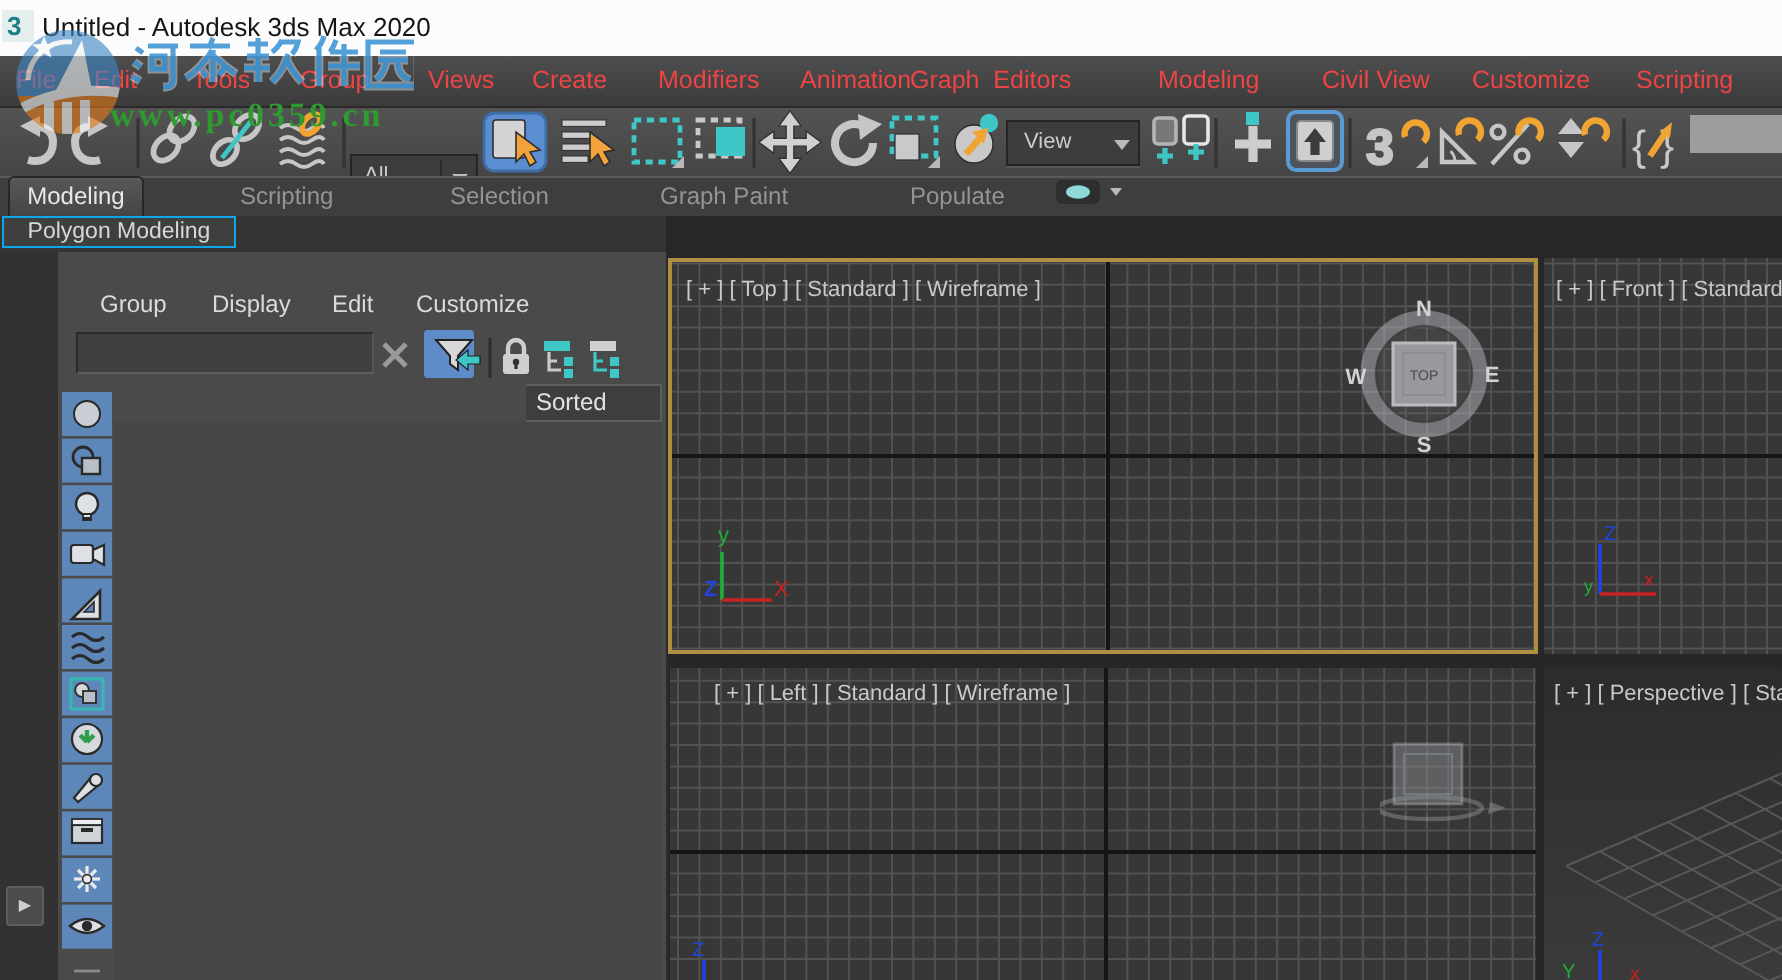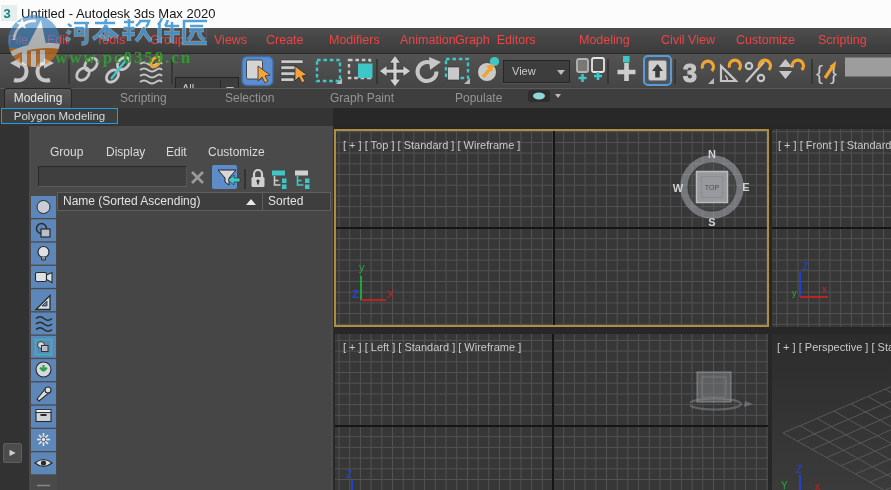--- a/index.html
+++ b/index.html
@@ -381,32 +381,31 @@
       <line x1="0" y1="124.1" x2="433" y2="124.1"></line>
       <line x1="0" y1="134.8" x2="433" y2="134.8"></line>
       <line x1="0" y1="145.5" x2="433" y2="145.5"></line>
     </g>
   </svg>
 <div class="abs" id="vpLeftAxisV"></div>
 <div class="abs" id="vpLeftAxisH"></div>
 <div class="abs" id="vpPersp"></div>
 <div class="vplabel" style="left:343px;top:139px;">[ + ] [ Top ] [ Standard ] [ Wireframe ]</div>
 <div class="vplabel" style="left:778px;top:139px;">[ + ] [ Front ] [ Standard ]</div>
-<div class="vplabel" style="left:343px;top:341px;">[ + ] [ Left ] [ Standard ] [ Wireframe ]</div>
+<div class="vplabel" style="left:357px;top:341px;">[ + ] [ Left ] [ Standard ] [ Wireframe ]</div>
 <div class="vplabel" style="left:777px;top:341px;">[ + ] [ Perspective ] [ Sta</div>
 
 <div class="abs" style="left:331px;top:126px;width:3px;height:364px;background:#2c2c2c;"></div>
 <div class="abs" id="explorer">
   <span class="exmenu" style="left:21px;">Group</span>
   <span class="exmenu" style="left:77px;">Display</span>
   <span class="exmenu" style="left:137px;">Edit</span>
   <span class="exmenu" style="left:179px;">Customize</span>
   <div class="abs" id="exsearch"></div>
   <div class="abs" id="filterbtn"></div>
-  <div class="abs" id="exhdr1">Name (Sorted Ascending)<span style="position:absolute;right:6px;top:6px;width:0;height:0;border-left:5px solid transparent;border-right:5px solid transparent;border-bottom:6px solid #e8e8e8;"></span></div>
   <div class="abs" id="exhdr2">Sorted</div>
   <div class="abs" style="left:28px;top:85px;width:274px;height:279px;background:#464646;"></div>
 </div>
 
 <svg class="abs" style="left:1px;top:5px;" width="16" height="16" viewBox="0 0 16 16">
  <rect width="16" height="16" fill="#e4efed"></rect>
  <text x="2.5" y="12.5" font-family="Liberation Sans,sans-serif" font-size="13" font-weight="bold" fill="#1b7e84">3</text>
 </svg>
 
 <svg class="abs" style="left:528px;top:90px;" width="36" height="13" viewBox="0 0 36 13">

